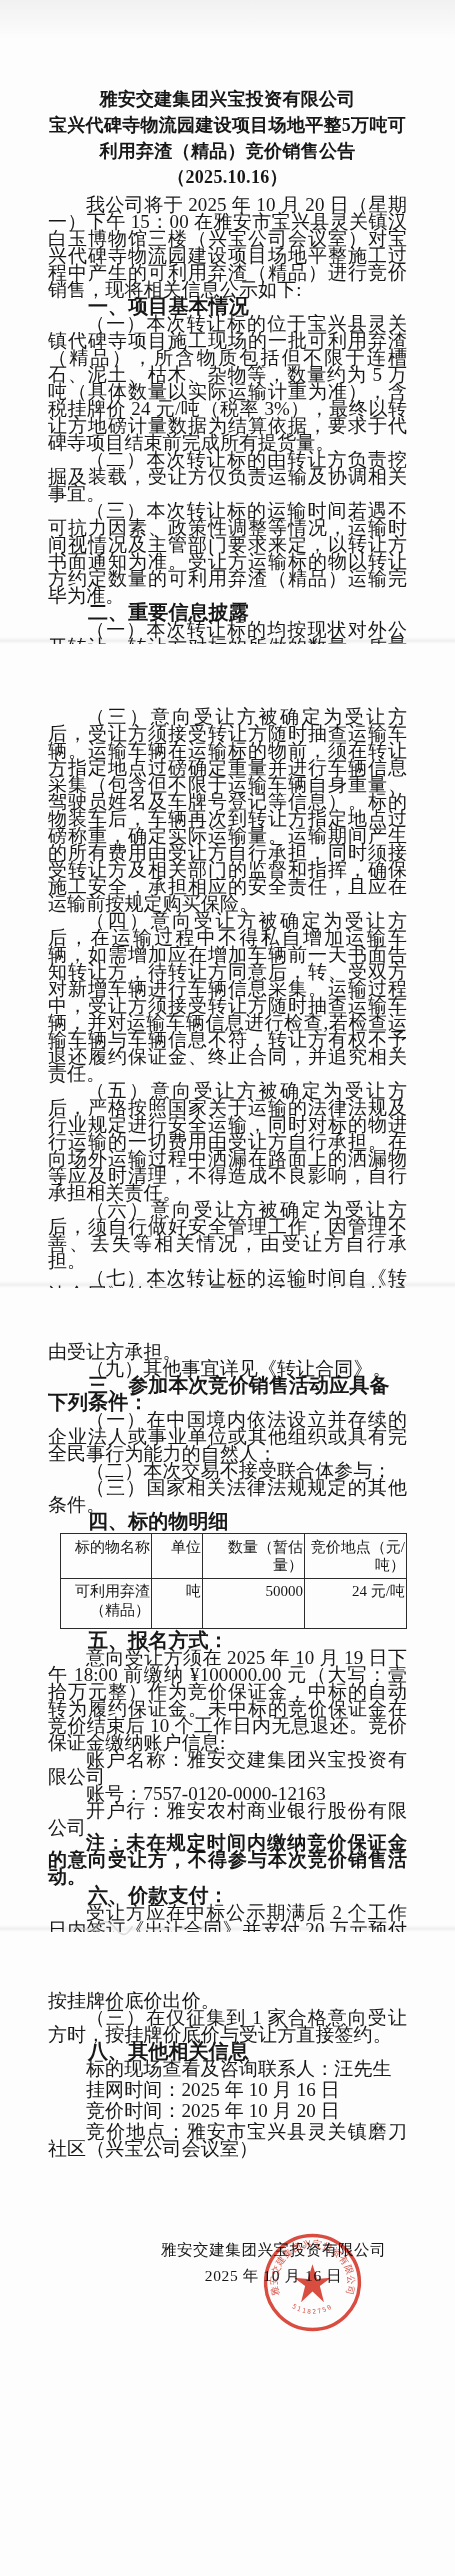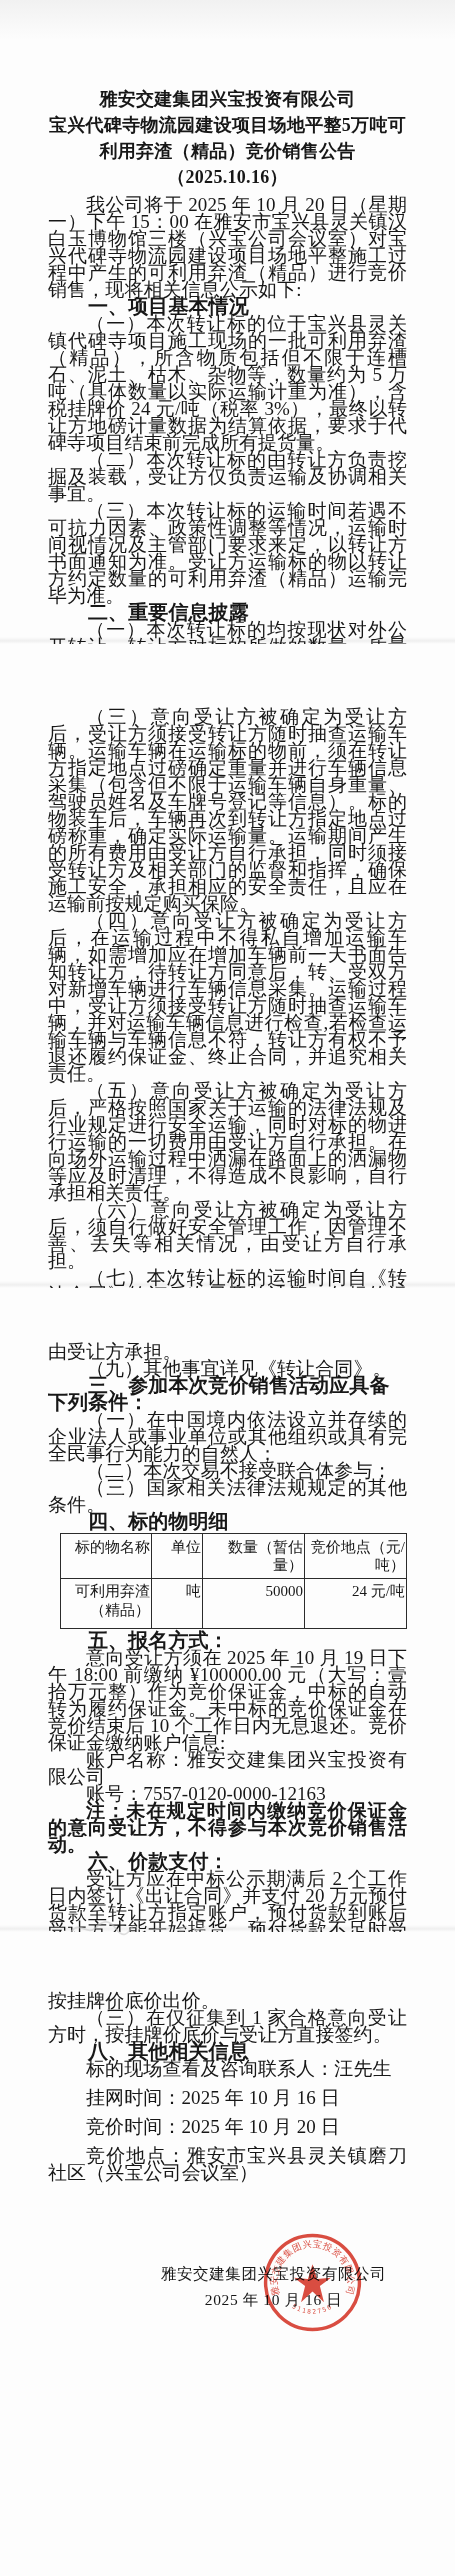--- a/index.html
+++ b/index.html
@@ -13,23 +13,23 @@
   .content{margin:0 48px;position:relative;}
   .pad1{padding-top:86px;}
   .pad2{padding-top:64px;}
   .pad3{padding-top:55px;}
   .pad4{padding-top:60px;}
   .title{margin:0;text-align:center;font-weight:bold;font-size:18px;line-height:26px;letter-spacing:0.3px;}
   .p{margin:0;font-size:19px;line-height:17px;text-align:justify;text-indent:2em;letter-spacing:0.1px;}
   .cont{text-indent:0;}
   .h{margin:0;font-size:20px;line-height:17px;text-indent:2em;font-weight:bold;
      font-family:"Liberation Sans","DejaVu Sans",sans-serif;letter-spacing:0.1px;}
-  .b{font-weight:bold;font-family:Liberation Serif, serif;}
+  .b{font-weight:bold;font-family:Liberation Mono, monospace;}
   .intro{margin-top:5.7px;}
-  .sp{margin-top:12px;}
+  .sp{margin-top:4px;}
   table.lots{border-collapse:collapse;margin:3.4px 0 3.4px 12px;table-layout:fixed;}
   table.lots th,table.lots td{border:1.1px solid #2b2b2b;font-weight:normal;text-align:right;
     font-size:15px;line-height:18.4px;padding:3.4px 1.1px;vertical-align:top;}
   table.lots th{height:19.5px;}
   table.lots td{height:42px;}
   .footer{text-align:right;padding-right:20.7px;margin-top:80px;}
   .sig{display:inline-block;text-align:center;}
   .sig p{margin:0;font-size:15.5px;line-height:26.4px;letter-spacing:0.6px;}
   .seal{position:absolute;left:261px;top:299px;width:103px;height:103px;opacity:0.88;
     mix-blend-mode:multiply;pointer-events:none;}
@@ -95,20 +95,21 @@
           <td>吨</td>
           <td>50000</td>
           <td>24 元/吨</td>
         </tr>
       </tbody>
         </table>
       <p class="h">五、报名方式：</p>
       <p class="p">意向受让方须在 2025 年 10 月 19 日下午 18:00 前缴纳 ¥100000.00 元（大写：壹拾万元整）作为竞价保证金，中标的自动转为履约保证金。未中标的竞价保证金在竞价结束后 10 个工作日内无息退还。竞价保证金缴纳账户信息:</p>
       <p class="p">账户名称：雅安交建集团兴宝投资有限公司</p>
       <p class="p">账号：7557-0120-0000-12163</p>
+      <p class="p">开户行：雅安农村商业银行股份有限公司</p>
       <p class="p b">注：未在规定时间内缴纳竞价保证金的意向受让方，不得参与本次竞价销售活动。</p>
       <p class="h">六、价款支付：</p>
       <p class="p">受让方应在中标公示期满后 2 个工作日内签订《出让合同》并支付 20 万元预付货款至转让方指定账户，预付货款到账后受让方才能开始提货，预付货款不足时受让方须及时补充货款，否则出让方有权停止发货，由此产生的损失由受让方自行承担。</p>
       <p class="h">七、报价方式：</p>
       <p class="p">（一）本次竞价销售采用现场竞价方式，报价最高价者中标。</p>
 
     </div>
   </section>
 
   <section class="page">

